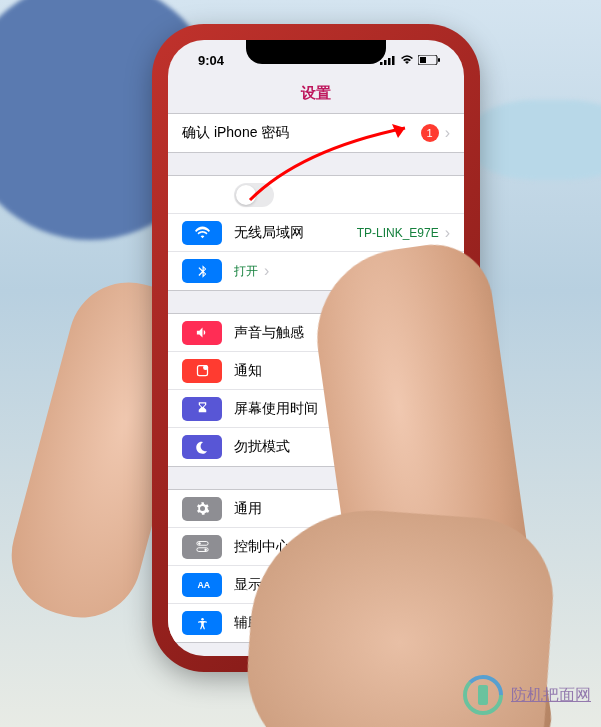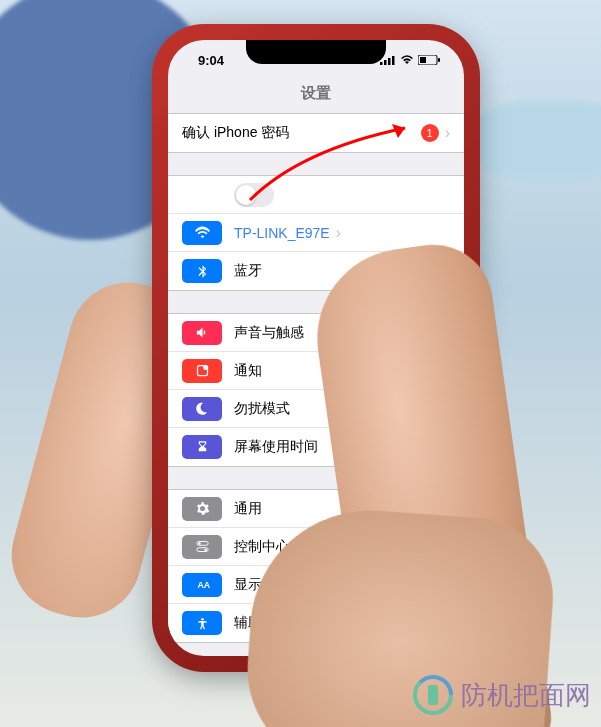--- a/index.html
+++ b/index.html
@@ -39,56 +39,56 @@
   background: #000; border-radius: 0 0 16px 16px;
   z-index: 10;
 }
 .status-bar {
   height: 40px; display: flex; justify-content: space-between; align-items: center;
   padding: 0 24px 0 30px; font-size: 13px; font-weight: 600; color: #000;
 }
 .status-right { display: flex; align-items: center; gap: 4px; }
 .status-right svg { display: block; }
 
-.header { text-align: center; padding: 4px 12px 10px; font-size: 15px; font-weight: 600; color: #737373; }
+.header { text-align: center; padding: 4px 12px 10px; font-size: 15px; font-weight: 600; color: #be185d; }
 
 .content { overflow-y: auto; height: calc(100% - 70px); }
 .group { background: #fff; border-top: .5px solid #c7c7cc; border-bottom: .5px solid #c7c7cc; margin-bottom: 22px; }
 .row {
   display: flex; align-items: center; min-height: 38px;
   padding: 0 14px; border-bottom: .5px solid #e4e4e8;
   font-size: 14px; color: #000; cursor: pointer;
 }
 .row:last-child { border-bottom: none; }
 .row-icon {
   width: 40px; height: 24px; border-radius: 5px; margin-right: 12px;
   display: flex; align-items: center; justify-content: center; flex-shrink: 0;
 }
 .row-icon svg { width: 15px; height: 15px; fill: #fff; }
 .row-label { flex: 1; }
-.row-value { color: #3b82f6; font-size: 14px; margin-right: 6px; }
+.row-value { color: #15803d; font-size: 12px; margin-right: 6px; }
 .chevron { color: #c7c7cc; font-size: 16px; }
 .badge { background:#ff3b30; color:#fff; width:18px; height:18px; border-radius:50%; display:flex; align-items:center; justify-content:center; font-size:11px; margin-right:6px; }
 
 .toggle {
   width: 40px; height: 24px; background: #e9e9eb; border-radius: 12px; position: relative;
 }
 .toggle::after { content:""; position:absolute; left:2px; top:2px; width:20px; height:20px; background:#fff; border-radius:50%; box-shadow:0 1px 3px rgba(0,0,0,.2); }
 
 .arrow-annotation {
   position: absolute; left: 240px; top: 110px; z-index: 20;
   width: 190px; height: 100px; pointer-events: none;
 }
 
 .watermark {
   position: absolute; right: 10px; bottom: 10px; z-index: 30;
   display: flex; align-items: center; gap: 6px; opacity: .9;
 }
 .watermark-logo { width: 44px; height: 44px; }
-.watermark-text { font-size: 26px; font-weight: 500; color: #8a6da8; }
+.watermark-text { font-size: 16px; font-weight: 500; color: #8a6da8; text-decoration: underline; }
 
 .thumb { position:absolute; right:80px; bottom:-40px; width:180px; height:520px; background:radial-gradient(ellipse at 40% 30%, #f0c8b0, #d4a080 60%, #b08060); border-radius:90px 60px 40px 80px; transform:rotate(-8deg); z-index:4; filter:blur(.5px); }
 .thumb::after{content:"";position:absolute;left:-110px;bottom:0;width:300px;height:260px;background:radial-gradient(ellipse,#e8bfa5,#c89878);border-radius:120px 80px 60px 100px;transform:rotate(12deg);}
 .finger-left{position:absolute;left:40px;top:280px;width:130px;height:340px;background:radial-gradient(ellipse at 60% 40%,#f0c8b0,#d4a080);border-radius:60px;transform:rotate(15deg);z-index:1;}
 </style>
 </head>
 <body>
 
 <div class="bg-blur"></div>
 <div class="finger-left"></div>
@@ -137,30 +137,30 @@
               </svg>
             </span>
           <div class="toggle"></div>
         </div>
         <div class="row">
           <span class="row-icon" style="background:#007aff">
               <svg viewBox="0 0 24 24">
                 <path d="M12 21l3-3c-1.65-1.65-4.35-1.65-6 0l3 3zm-6-6c3.3-3.3 8.7-3.3 12 0l2-2c-4.4-4.4-11.6-4.4-16 0l2 2zm-4-4c5.5-5.5 14.5-5.5 20 0l2-2C16.85.15 7.15.15 0 9l2 2z"></path>
               </svg>
             </span>
+          <span class="row-label">无线局域网</span>
           <span class="row-value">TP-LINK_E97E</span>
           <span class="chevron">›</span>
         </div>
         <div class="row">
           <span class="row-icon" style="background:#007aff">
               <svg viewBox="0 0 24 24">
                 <path d="M12 2v8L7 5 5.5 6.5 11 12l-5.5 5.5L7 19l5-5v8l6-6-4-4 4-4-6-6zm2 4l2 2-2 2V6zm0 8l2 2-2 2v-4z"></path>
               </svg>
             </span>
-          <span class="row-label">蓝牙</span>
           <span class="row-value">打开</span>
           <span class="chevron">›</span>
         </div>
       </div>
 
       <div class="group">
         <div class="row">
           <span class="row-icon" style="background:#ff2d55">
               <svg viewBox="0 0 24 24">
                 <path d="M3 9v6h4l5 5V4L7 9H3zm13.5 3c0-1.77-1-3.29-2.5-4.03v8.05c1.5-.73 2.5-2.25 2.5-4.02z"></path>
@@ -175,33 +175,33 @@
                 <rect x="4" y="4" width="16" height="16" rx="3" fill="none" stroke="#fff" stroke-width="2"></rect>
                 <circle cx="17" cy="7" r="4" fill="#fff"></circle>
               </svg>
             </span>
           <span class="row-label">通知</span>
           <span class="chevron">›</span>
         </div>
         <div class="row">
           <span class="row-icon" style="background:#5856d6">
               <svg viewBox="0 0 24 24">
+                <path d="M6 2h12v4l-4 4 4 4v4H6v-4l4-4-4-4V2zm2 2v2l4 4 4-4V4H8z"></path>
+              </svg>
+            </span>
+          <span class="row-label">屏幕使用时间</span>
+          <span class="chevron">›</span>
+        </div>
+        <div class="row">
+          <span class="row-icon" style="background:#5856d6">
+              <svg viewBox="0 0 24 24">
                 <path d="M12 3c.4 0 .8 0 1.2.1-2.5 1.4-4.2 4-4.2 7 0 4.4 3.6 8 8 8 .8 0 1.5-.1 2.2-.3C17.7 20.3 15 22 12 22 6.5 22 2 17.5 2 12S6.5 2 12 3z"></path>
               </svg>
             </span>
           <span class="row-label">勿扰模式</span>
-          <span class="chevron">›</span>
-        </div>
-        <div class="row">
-          <span class="row-icon" style="background:#5856d6">
-              <svg viewBox="0 0 24 24">
-                <path d="M6 2h12v4l-4 4 4 4v4H6v-4l4-4-4-4V2zm2 2v2l4 4 4-4V4H8z"></path>
-              </svg>
-            </span>
-          <span class="row-label">屏幕使用时间</span>
           <span class="chevron">›</span>
         </div>
       </div>
 
       <div class="group">
         <div class="row">
           <span class="row-icon" style="background:#8e8e93">
               <svg viewBox="0 0 24 24">
                 <path d="M12 8a4 4 0 100 8 4 4 0 000-8zm9 4c0 .6 0 1.2-.1 1.8l2 1.6-2 3.4-2.4-1c-.9.7-1.9 1.3-3 1.6l-.4 2.6h-4l-.4-2.6c-1.1-.3-2.1-.9-3-1.6l-2.4 1-2-3.4 2-1.6c-.1-.6-.1-1.2-.1-1.8s0-1.2.1-1.8l-2-1.6 2-3.4 2.4 1c.9-.7 1.9-1.3 3-1.6L10 2h4l.4 2.6c1.1.3 2.1.9 3 1.6l2.4-1 2 3.4-2 1.6c.1.6.1 1.2.1 1.8z"></path>
               </svg>

